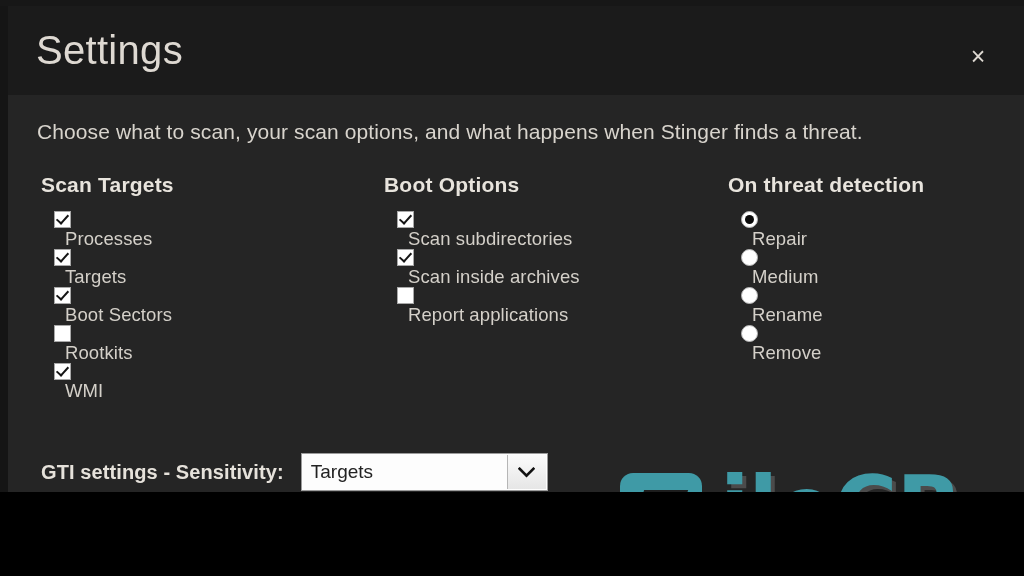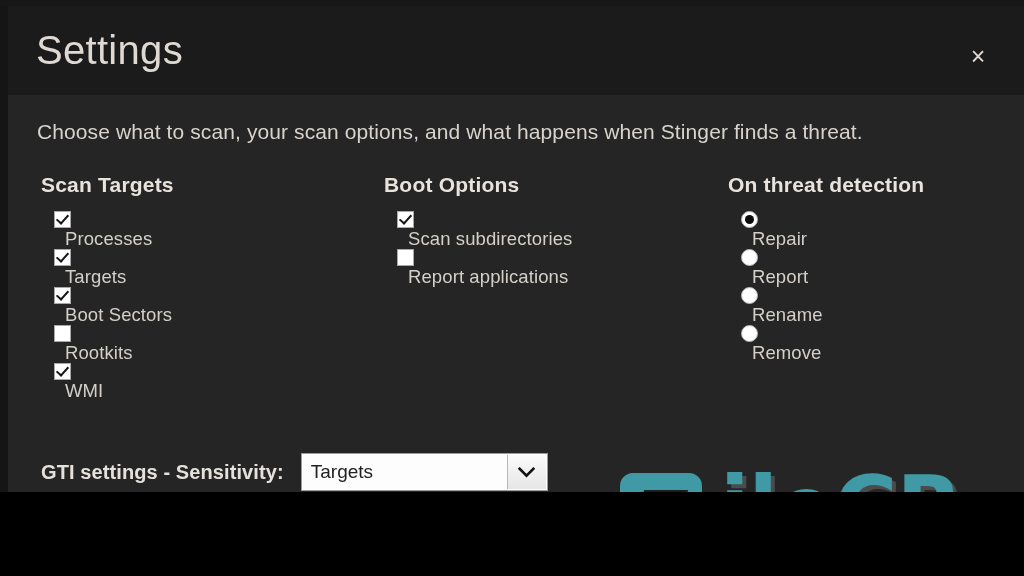--- a/index.html
+++ b/index.html
@@ -301,35 +301,39 @@
     </div>
 
     <div class="col col-options">
       <div class="col-heading">Boot Options</div>
 
       <div class="opt-row">
         <span class="cb checked"></span>
         <span class="opt-label">Scan subdirectories</span>
       </div>
       <div class="opt-row">
+        <span class="cb checked"></span>
+        <span class="opt-label">Scan inside archives</span>
+      </div>
+      <div class="opt-row">
         <span class="cb"></span>
         <span class="opt-label">Report applications</span>
       </div>
     </div>
 
     <div class="col col-threat">
       <div class="col-heading">On threat detection</div>
 
       <div class="opt-row">
         <span class="rb checked"></span>
         <span class="opt-label">Repair</span>
       </div>
       <div class="opt-row">
         <span class="rb"></span>
-        <span class="opt-label">Report</span>
+        <span class="opt-label">Medium</span>
       </div>
       <div class="opt-row">
         <span class="rb"></span>
         <span class="opt-label">Rename</span>
       </div>
       <div class="opt-row">
         <span class="rb"></span>
         <span class="opt-label">Remove</span>
       </div>
     </div>

